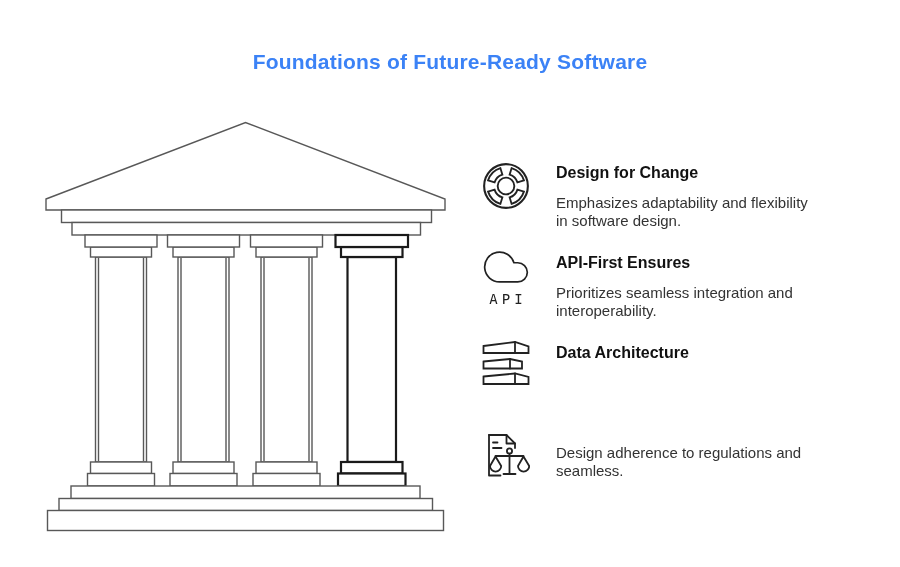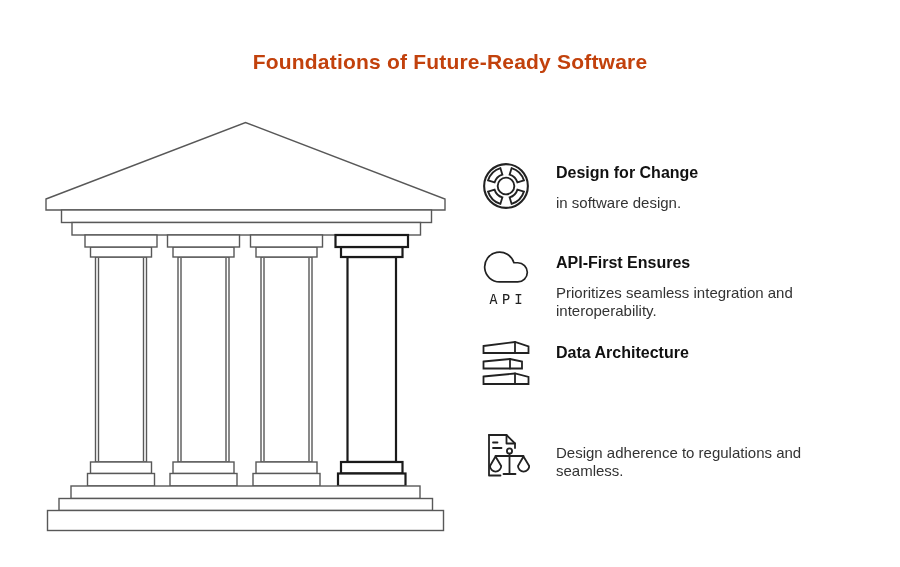--- a/index.html
+++ b/index.html
@@ -2,21 +2,21 @@
 <html><head>
 <meta charset="utf-8">
 <style>
   html,body{margin:0;padding:0;background:#ffffff;}
   .canvas{
     position:relative;width:900px;height:567px;background:#ffffff;overflow:hidden;
     font-family:"Liberation Sans","DejaVu Sans",sans-serif;
   }
   .title{
     position:absolute;left:0;top:50px;width:900px;margin:0;
-    text-align:center;font-size:21px;font-weight:700;color:#c2410c;letter-spacing:.2px;
+    text-align:center;font-size:21px;font-weight:700;color:#3b82f6;letter-spacing:.2px;
   }
   .temple{position:absolute;left:40px;top:110px;width:412px;height:428px;}
   .temple *{fill:#ffffff;}
   .stroke-reg{stroke:#585858;stroke-width:1.4;}
   .stroke-hi{stroke:#1a1a1a;stroke-width:2.2;}
   .flute{fill:none;}
   .item{position:absolute;left:478px;width:400px;display:flex;}
   .icon-slot{width:56px;flex:none;display:flex;justify-content:center;align-items:flex-start;}
   .icon-col{display:flex;flex-direction:column;align-items:center;}
   .api-label{
@@ -96,20 +96,21 @@
           <path d="M41.2,29.4 A18,18 0 0 1 29.4,41.2 L27.5,35 A11.5,11.5 0 0 0 35,27.5 Z"></path>
           <path d="M41.2,29.4 A18,18 0 0 1 29.4,41.2 L27.5,35 A11.5,11.5 0 0 0 35,27.5 Z" transform="rotate(90 24 24)"></path>
           <path d="M41.2,29.4 A18,18 0 0 1 29.4,41.2 L27.5,35 A11.5,11.5 0 0 0 35,27.5 Z" transform="rotate(180 24 24)"></path>
           <path d="M41.2,29.4 A18,18 0 0 1 29.4,41.2 L27.5,35 A11.5,11.5 0 0 0 35,27.5 Z" transform="rotate(270 24 24)"></path>
         </g>
       </svg>
     </div>
     <div class="text-block">
       <div class="item-heading">Design for Change</div>
       <div class="item-desc">
+        <div>Emphasizes adaptability and flexibility</div>
         <div>in software design.</div>
       </div>
     </div>
   </div>
 
   <div class="item" style="top:251px">
     <div class="icon-slot">
       <div class="icon-col">
         <svg class="icon-svg" width="46" height="32" viewBox="1.5 4.5 21 15">
           <path d="M17.5 19H9a7 7 0 1 1 6.71-9h1.79a4.5 4.5 0 1 1 0 9Z" stroke-width="1.7" vector-effect="non-scaling-stroke" stroke-linejoin="round"></path>

